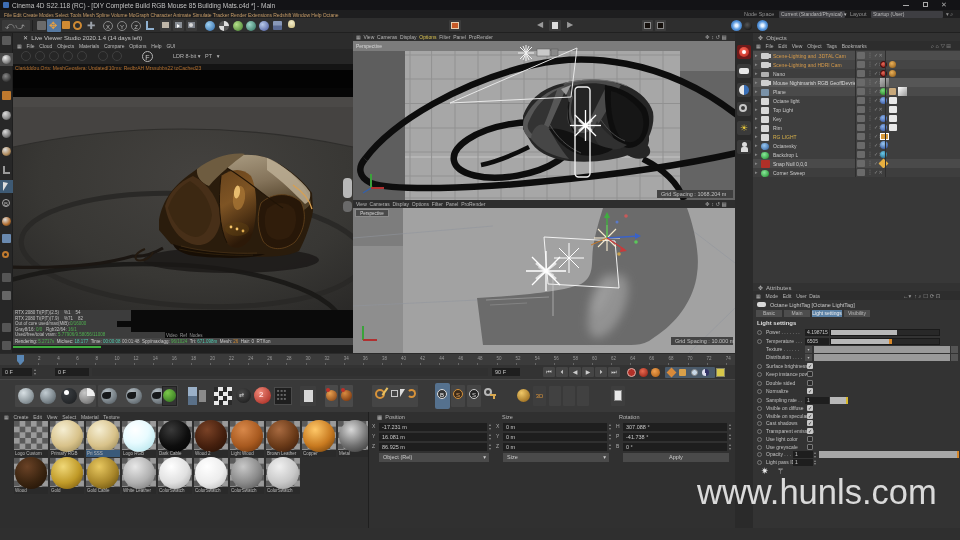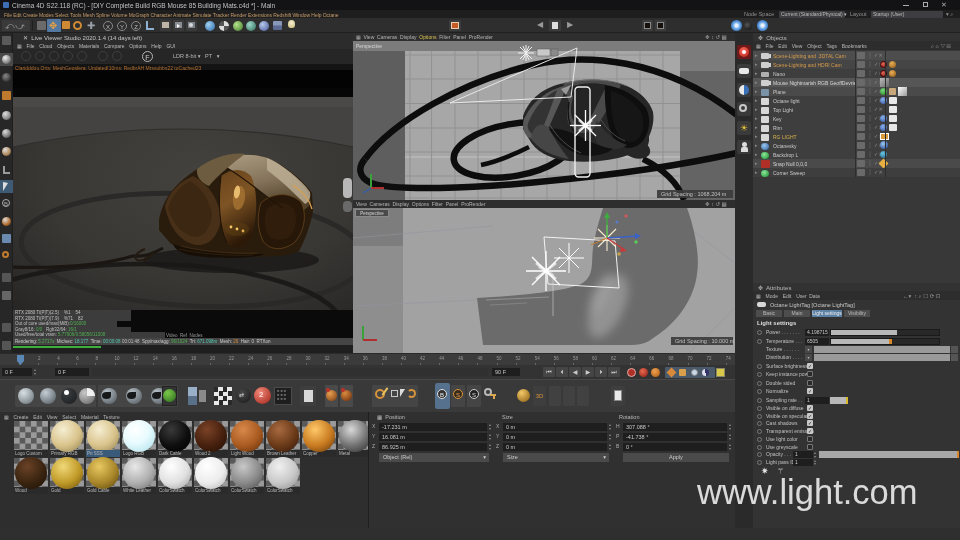--- a/index.html
+++ b/index.html
@@ -942,13 +942,13 @@
     <div class="abs" style="left:247px;top:31px;font-size:5px;color:#aaa">B</div>
     <div class="fld abs" style="left:254px;top:31px;width:104px;height:8px">0 °</div>
     <div class="abs" style="left:360px;top:31px;font-size:4px;color:#888;line-height:4px">▴<br>▾</div>
     <div class="abs" style="left:10px;top:41px;width:110px;height:9px;background:#4a4a4a;color:#ccc;font-size:5.5px;line-height:9px;padding-left:4px">Object (Rel) <span style="float:right;margin-right:3px">▾</span></div>
     <div class="abs" style="left:134px;top:41px;width:106px;height:9px;background:#4a4a4a;color:#ccc;font-size:5.5px;line-height:9px;padding-left:4px">Size <span style="float:right;margin-right:3px">▾</span></div>
     <div class="abs" style="left:254px;top:41px;width:106px;height:9px;background:#4a4a4a;color:#ccc;font-size:5.5px;line-height:9px;text-align:center">Apply</div>
   </div>
 
 <div class="abs" style="left:0;top:528px;width:960px;height:12px;background:#2f2f2f"></div>
 
-<div class="abs" style="left:697px;top:473px;font-size:34.5px;color:rgba(228,228,228,0.95);font-family:'Liberation Sans',sans-serif;letter-spacing:0px">www.light.com</div>
+<div class="abs" style="left:697px;top:473px;font-size:34.5px;color:rgba(228,228,228,0.95);font-family:'Liberation Sans',sans-serif;letter-spacing:0px">www.hunls.com</div>
 
 </body></html>

